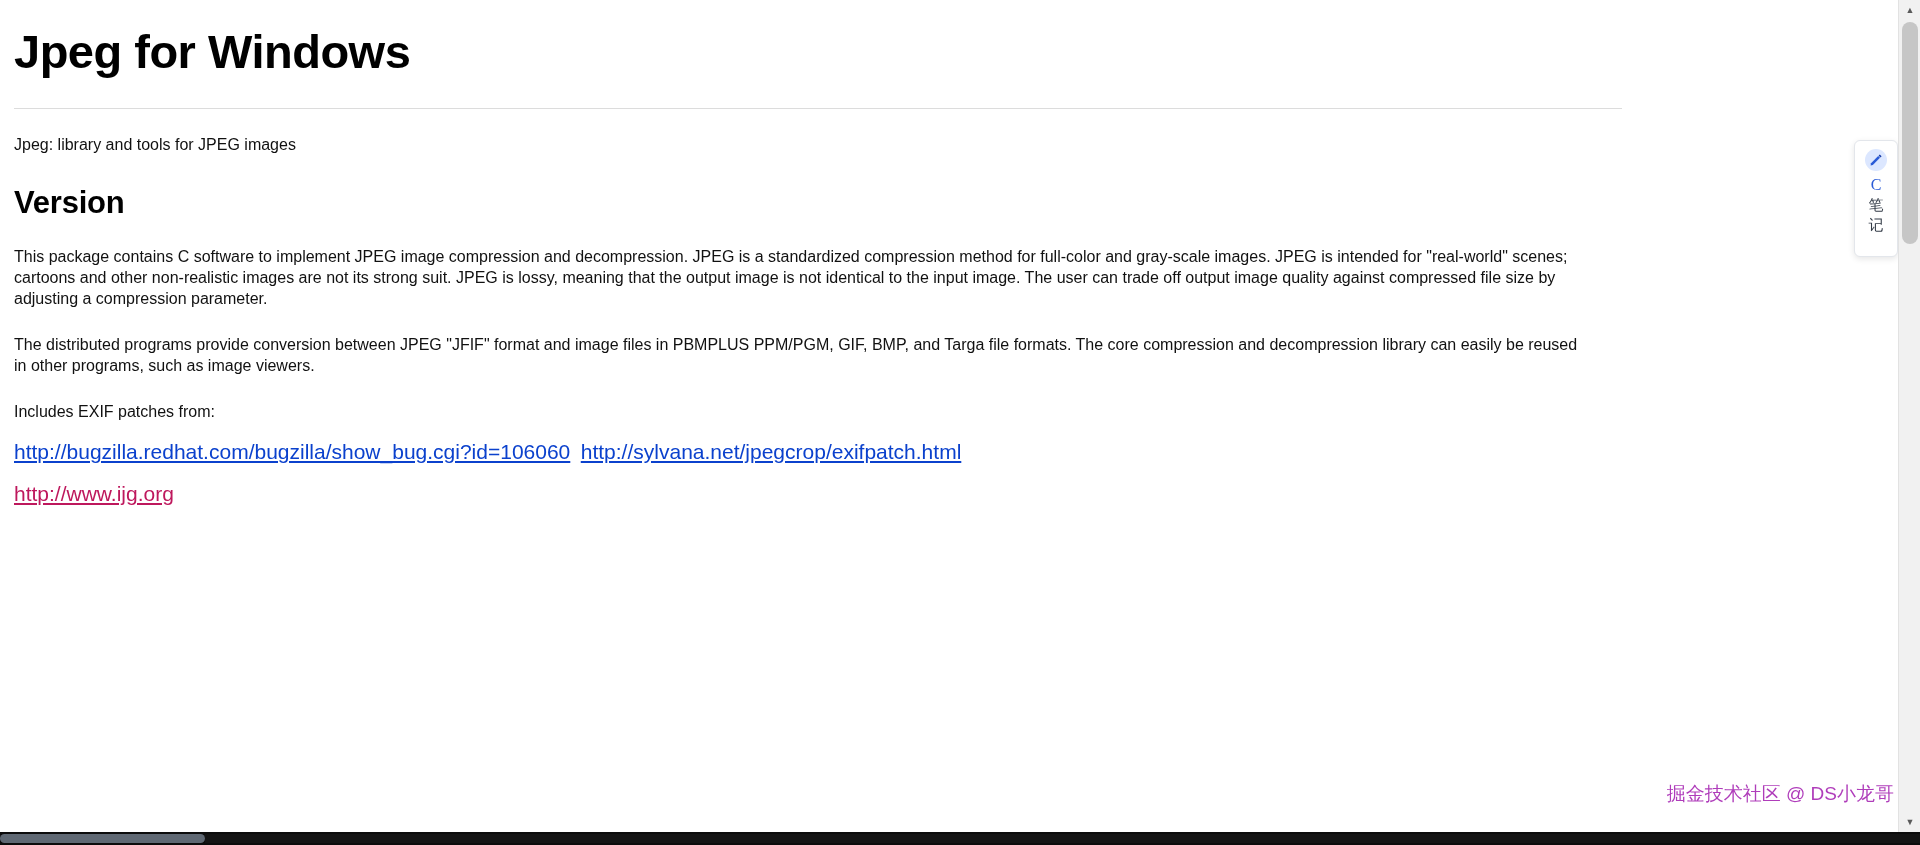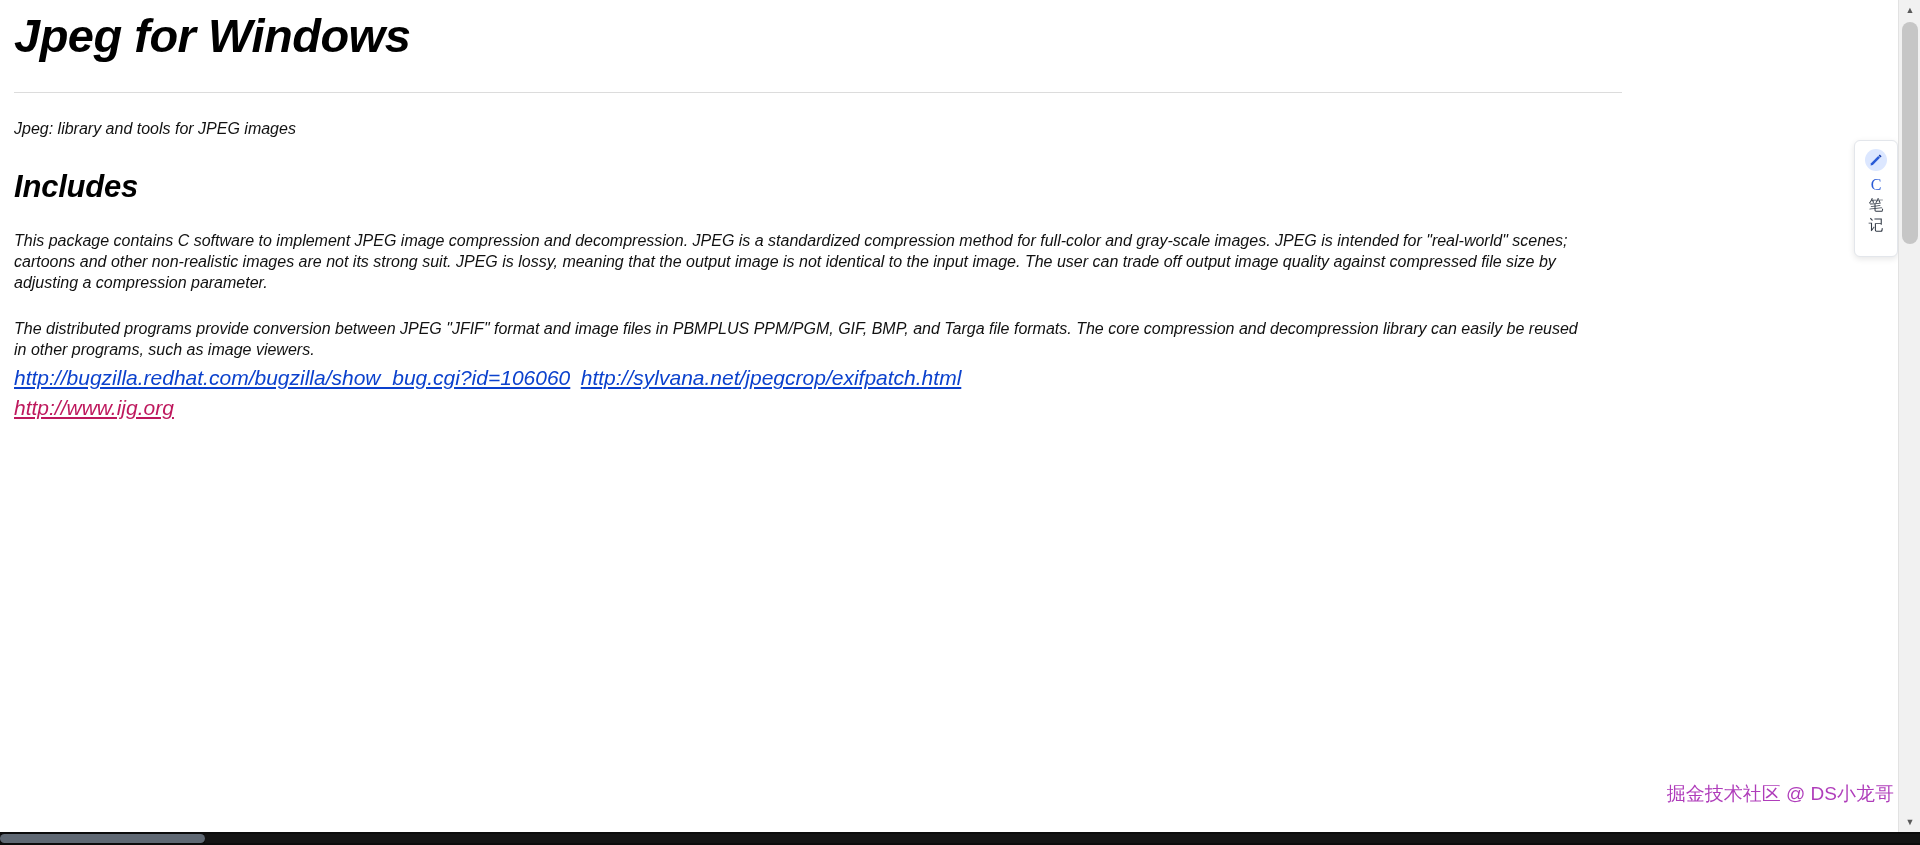--- a/index.html
+++ b/index.html
@@ -20,23 +20,22 @@
     overflow: hidden;
   }
   
   .doc {
     position: absolute;
     left: 0;
     top: 0;
     width: 1622px;
     height: 832px;
     background: #ffffff;
-    padding: 2px 40px 0 14px;
+    padding: 18px 40px 0 14px;
     overflow: hidden;
-    font-style: italic;
   }
   h1.title {
     font-size: 47px;
     line-height: 1.1;
     font-weight: bold;
     margin: 8px 0 0 0;
     color: #000000;
     letter-spacing: -0.5px;
   }
   .rule {
@@ -61,21 +60,21 @@
   }
   a.link {
     color: #0b41cd;
     text-decoration: underline;
     font-size: 21px;
   }
   a.link.visited {
     color: #be185d;
   }
   .links-line {
-    margin-top: 6px;
+    margin-top: 18px;
   }
   .links-line a + a { margin-left: 6px; }
 
   
   .side-widget {
     position: absolute;
     right: 22px;
     top: 140px;
     width: 44px;
     height: 117px;
@@ -189,24 +188,25 @@
 <div id="page">
 
   <div class="doc">
 
     <h1 class="title">Jpeg for Windows</h1>
 
     <hr class="rule">
 
     <p class="body">Jpeg: library and tools for JPEG images</p>
 
-    <h2 class="section">Includes</h2>
+    <h2 class="section">Version</h2>
 
     <p class="body">This package contains C software to implement JPEG image compression and decompression. JPEG is a standardized compression method for full-color and gray-scale images. JPEG is intended for "real-world" scenes; cartoons and other non-realistic images are not its strong suit. JPEG is lossy, meaning that the output image is not identical to the input image. The user can trade off output image quality against compressed file size by adjusting a compression parameter.</p>
     <p class="body">The distributed programs provide conversion between JPEG "JFIF" format and image files in PBMPLUS PPM/PGM, GIF, BMP, and Targa file formats. The core compression and decompression library can easily be reused in other programs, such as image viewers.</p>
+    <p class="body">Includes EXIF patches from:</p>
     <div class="links-line">
       <a class="link" href="#">http://bugzilla.redhat.com/bugzilla/show_bug.cgi?id=106060</a>
       <a class="link" href="#">http://sylvana.net/jpegcrop/exifpatch.html</a>
     </div>
 
     <div class="links-line">
       <a class="link visited" href="#">http://www.ijg.org</a>
     </div>
 
   </div>

